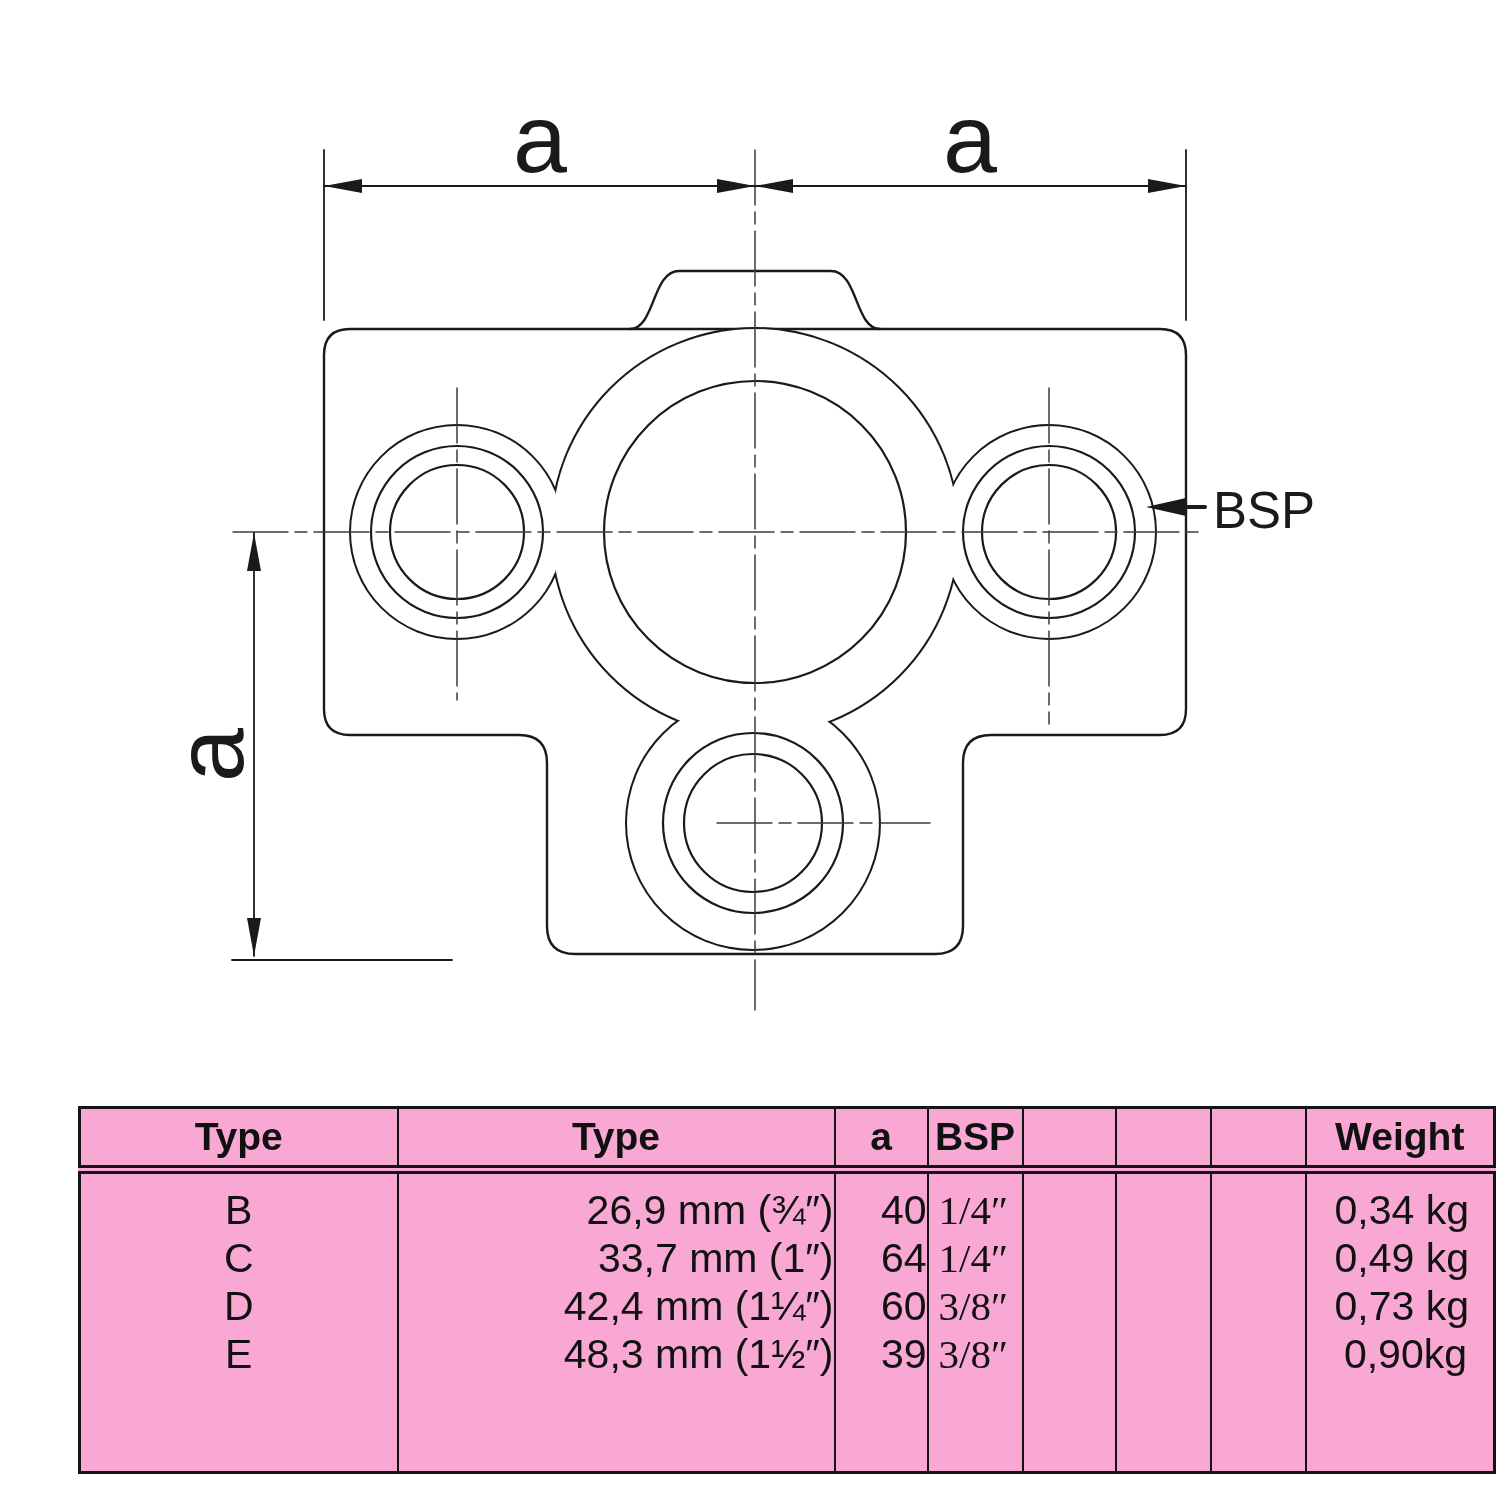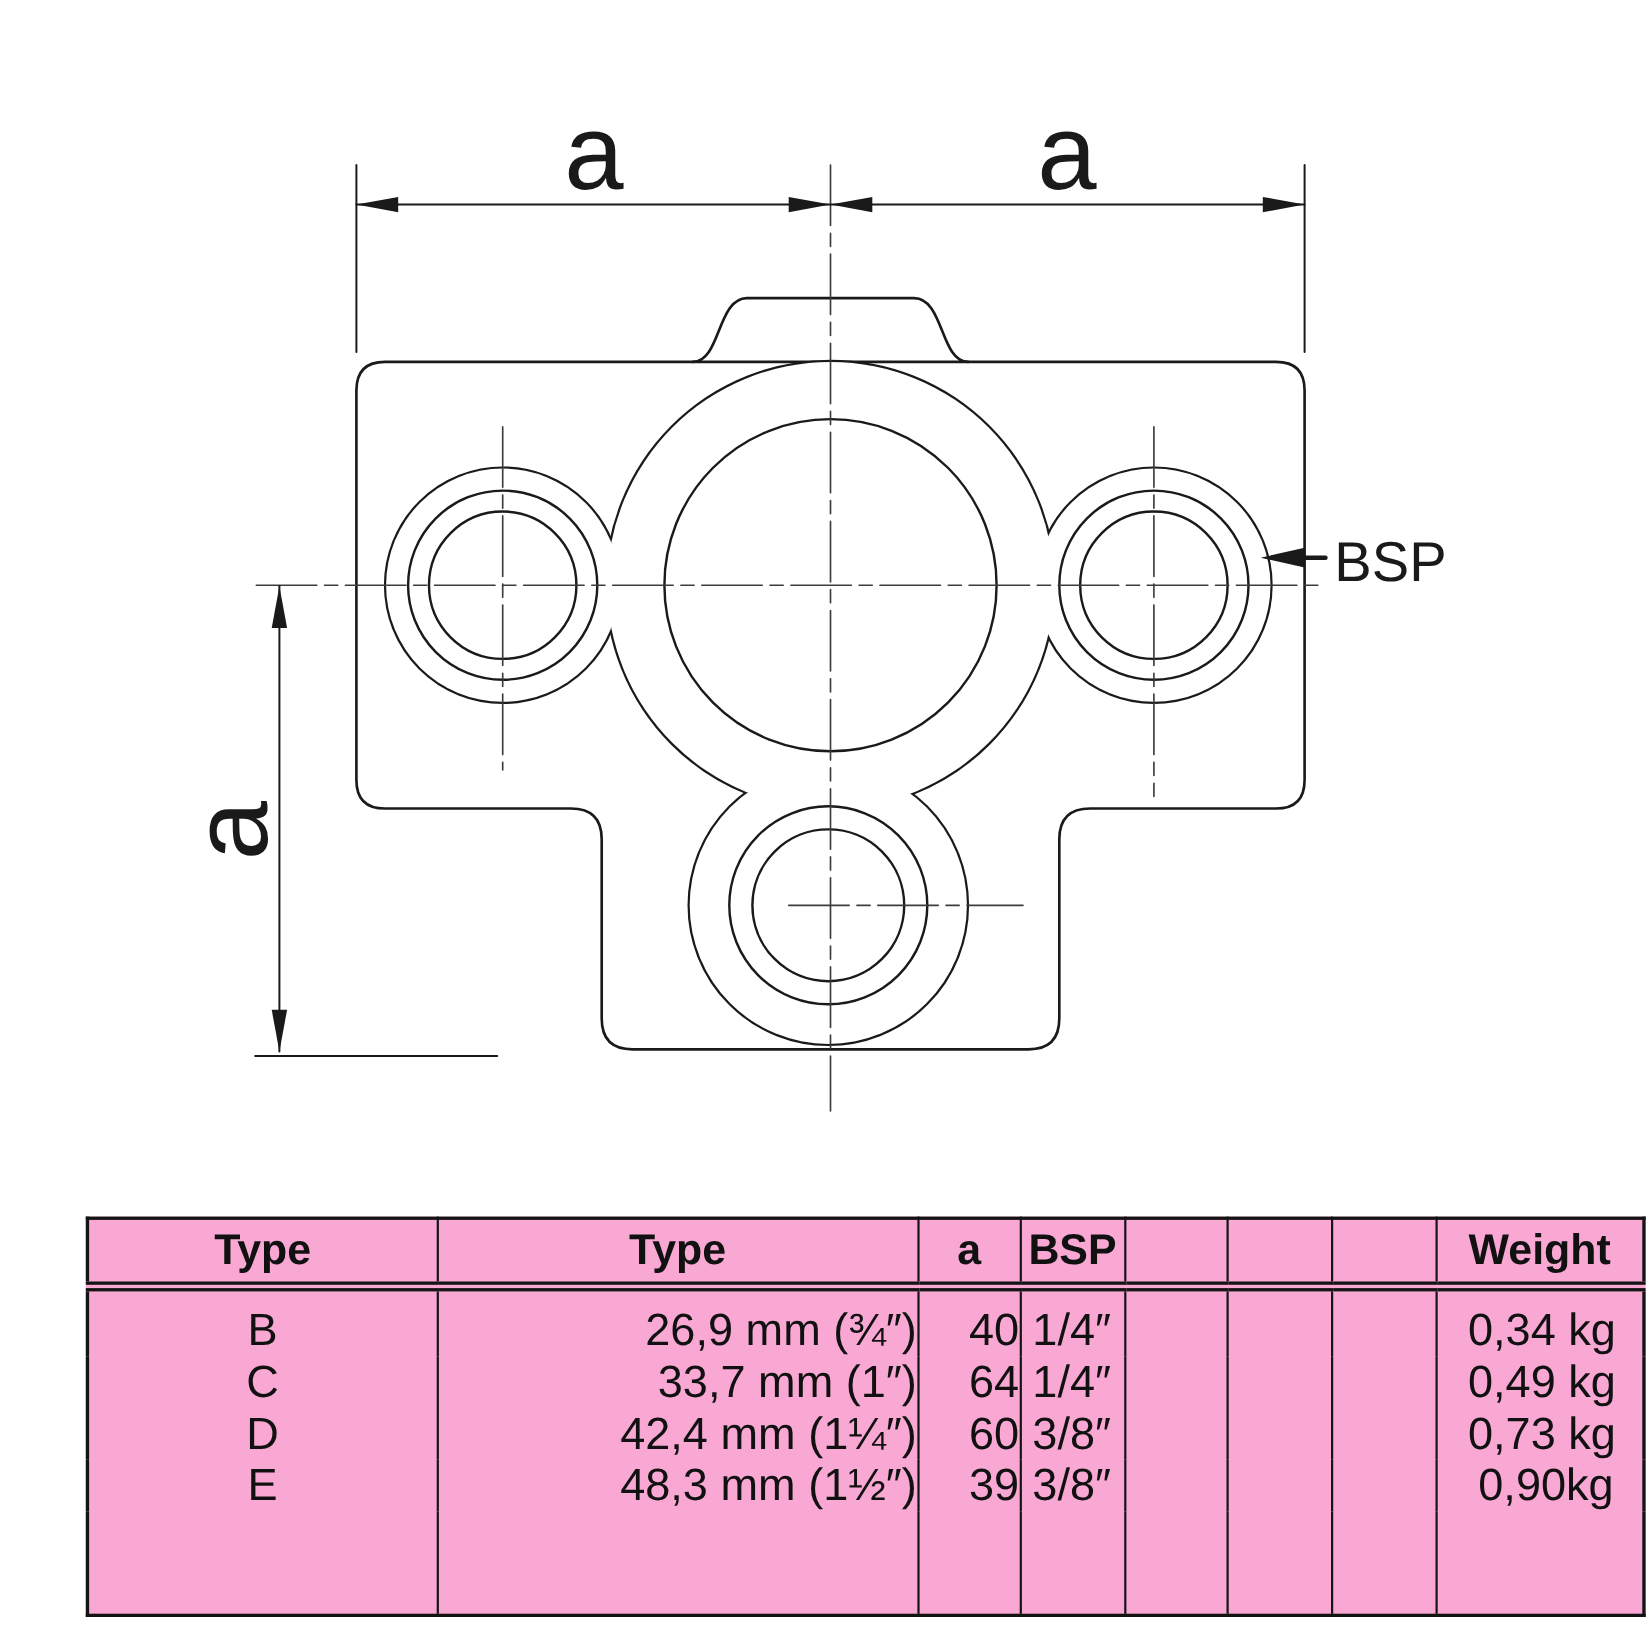--- a/index.html
+++ b/index.html
@@ -24,21 +24,21 @@
   #spec-table td{
     height:47px;font-size:41px;font-weight:normal;vertical-align:middle;
     border-right:2.5px solid #141414;padding:0;white-space:nowrap;
   }
   #spec-table td:last-child{border-right:none;padding-left:28px;}
   #spec-table tbody tr:first-child td{padding-top:12px;height:59px;}
   #spec-table tr.filler td{height:94px;}
   td.c-type{text-align:center;}
   td.c-size{text-align:right;padding-left:46px !important;}
   td.c-a{text-align:right;}
-  td.c-bsp{text-align:left;padding-left:10px !important;}
+  td.c-bsp{text-align:left;padding-left:10px !important;font-family:Liberation Serif, serif;}
   td.c-weight{text-align:right;padding-right:26px !important;}
 </style>
 </head>
 <body>
 
 <div id="canvas">
 
   <svg id="drawing-svg" width="1501" height="1080" viewBox="0 0 1501 1080">
     <g stroke="#1a1a1a" fill="none" stroke-linecap="round">
 

